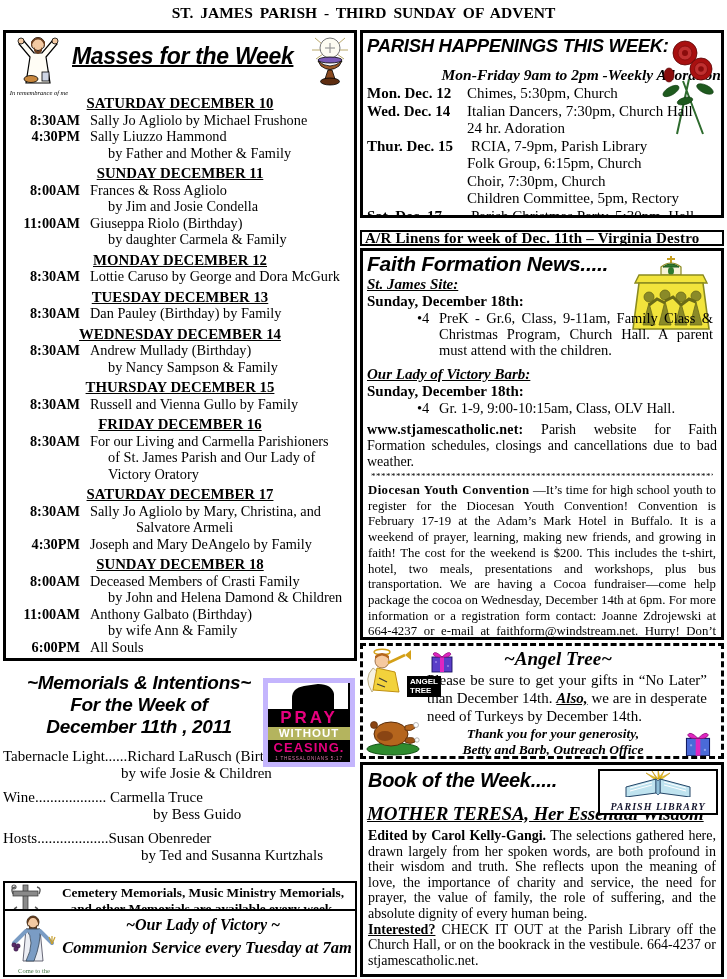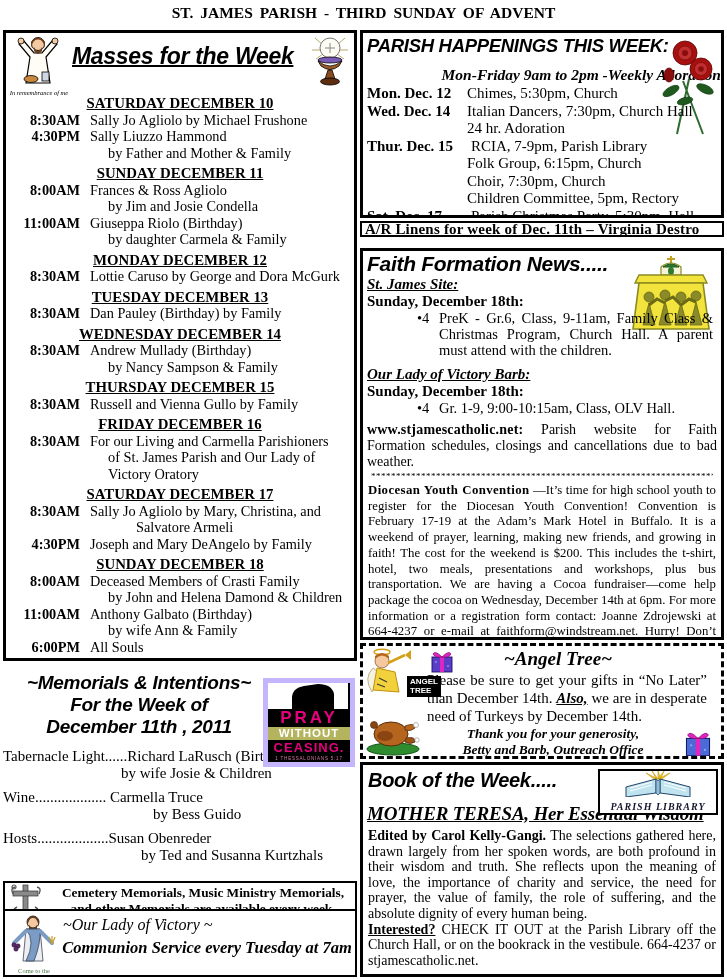--- a/index.html
+++ b/index.html
@@ -37,35 +37,35 @@
   .pray-cap{color:#d87aa8;background:#000;font-size:4.5px;text-align:center;
             letter-spacing:0.8px;line-height:7px;font-family:"Liberation Sans",sans-serif;}
   .mem-items{margin-top:10px;font-size:15px;line-height:17px;}
   .mem-item{margin-bottom:7px;}
   .mem-l2-0{padding-left:118px;}
   .mem-l2-1{padding-left:150px;}
   .mem-l2-2{padding-left:138px;}
   #cemetery-box{left:3px;top:881px;width:354px;height:37px;border-width:2px;}
   .cem-text{margin-left:46px;text-align:center;font-weight:bold;font-size:13.3px;line-height:16px;padding-top:2px;}
   #olv-box{left:3px;top:909px;width:354px;height:68px;border-width:2px;}
-  .olv-title{margin:5px 0 4px 58px;width:280px;
-             font-weight:normal;font-style:italic;font-size:16px;}
+  .olv-title{margin:5px 0 4px 58px;width:280px;text-align:center;
+             font-weight:bold;font-style:italic;font-size:16px;}
   .olv-line{margin-left:56px;width:292px;text-align:center;
             font-weight:bold;font-style:italic;font-size:16.5px;}
   .icon-caption{font-size:6.5px;font-style:italic;text-align:center;line-height:7px;}
   .olv-cap{color:#4a7a4a;font-size:6.5px;line-height:7px;text-align:center;}
   
   #happenings-box{left:360px;top:30px;width:364px;height:188px;}
   #happenings-title{font-size:18.5px;margin:2px 0 1px 4px;}
   #happenings-sub{font-weight:bold;font-style:italic;font-size:15.5px;margin:9px 0 1px 4px;text-align:right;}
   .h-row{position:relative;padding-left:104px;font-size:15px;line-height:17.5px;}
   .h-label{position:absolute;left:4px;top:0;font-weight:bold;}
   #roses-icon{position:absolute;right:2px;top:6px;}
   
-  #linens-bar{left:360px;top:221px;width:364px;height:16px;border-width:2px;
+  #linens-bar{left:360px;top:230px;width:364px;height:16px;border-width:2px;
               display:flex;align-items:center;}
   #linens-text{font-weight:bold;font-size:15px;padding-left:3px;letter-spacing:0.2px;}
   
   #faith-box{left:360px;top:248px;width:364px;height:392px;}
   #faith-title{font-size:21px;margin:1px 0 0 4px;}
   .f-site{font-weight:bold;font-style:italic;font-size:15px;line-height:17px;
           text-decoration:underline;margin-left:4px;}
   .f-date{font-weight:bold;font-size:15px;line-height:17px;margin-left:4px;}
   .f-bullet{position:relative;padding-left:76px;padding-right:8px;text-align:justify;
             font-size:14.5px;line-height:16px;}

